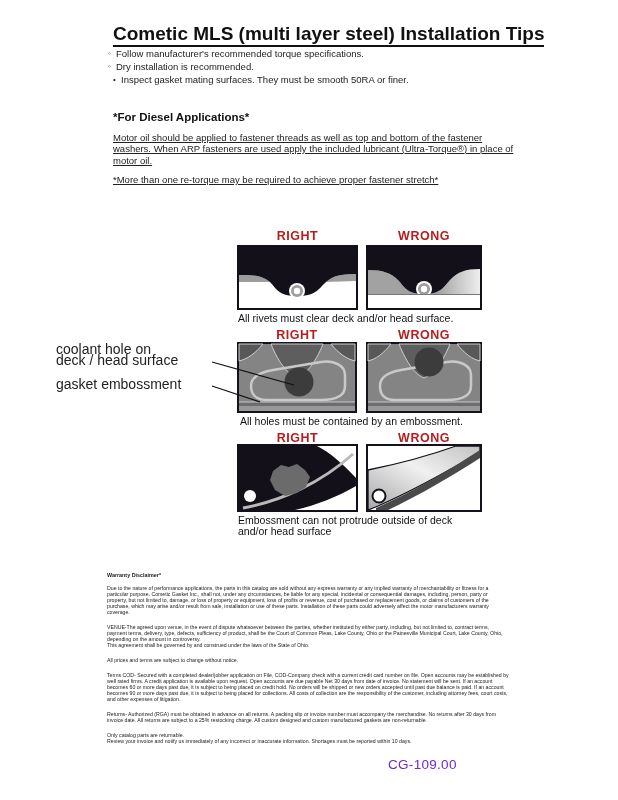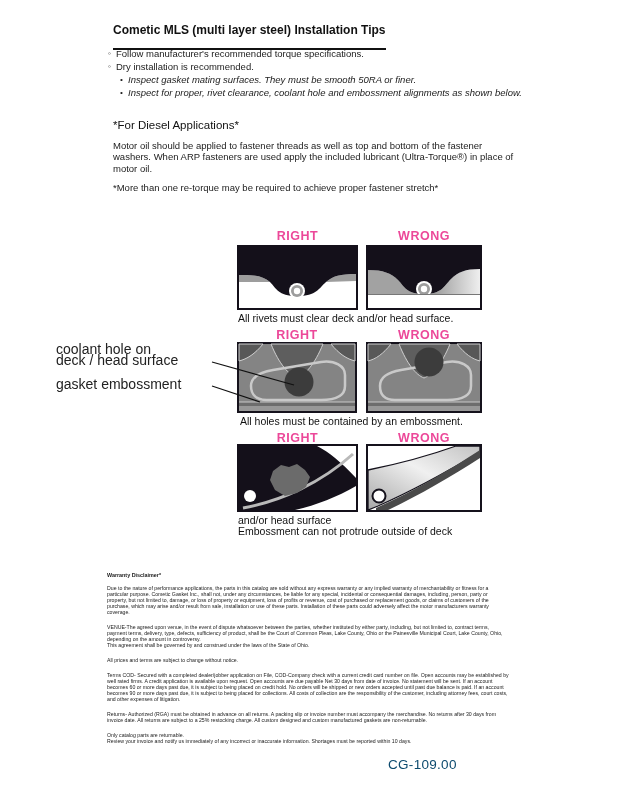--- a/index.html
+++ b/index.html
@@ -1,55 +1,54 @@
 <!DOCTYPE html>
 <html><head>
 <meta charset="utf-8">
 <style>
   html,body{margin:0;padding:0;background:#ffffff;}
   body{width:618px;height:800px;position:relative;font-family:"Liberation Sans","DejaVu Sans",sans-serif;color:#1a1a1a;}
   *{box-sizing:border-box;}
   .abs{position:absolute;}
 
-  .title{left:113px;top:23px;font-size:12px;font-weight:bold;color:#111;
-         border-bottom:2px solid #111;padding-bottom:11px;display:inline-block;}
+  .title{left:113px;top:23px;font-size:19px;font-weight:bold;color:#111;
+         border-bottom:2px solid #111;padding-bottom:0;display:inline-block;}
 
   .tips{left:108px;top:47px;width:412px;font-size:9.5px;line-height:13px;color:#222;}
   .tip-row{white-space:nowrap;}
   .marker{display:inline-block;width:8px;font-size:8px;vertical-align:top;line-height:13px;color:#222;}
-  .sub{margin-left:12px;font-style:italic;}
+  .sub{margin-left:5px;}
 
   .diesel{left:113px;top:112px;width:402px;font-size:9.5px;line-height:11.5px;color:#222;}
-  .diesel h2{font-size:11.5px;font-weight:normal;margin:8px 0 8px 0;color:#111;}
-  .diesel p{margin:0 0 8px 0;}
+  .diesel h2{font-size:11.5px;font-weight:bold;margin:0 0 8px 0;color:#111;}
+  .diesel p{margin:0 0 8px 0;text-decoration:underline;}
 
-  .dlabel{top:0;font-size:12.5px;font-weight:bold;letter-spacing:.5px;text-align:center;color:#ec4899;}
+  .dlabel{top:0;font-size:12.5px;font-weight:bold;letter-spacing:.5px;text-align:center;color:#b91c1c;}
   .cap{font-size:10.5px;font-weight:normal;color:#111;line-height:11px;}
 
   .ann{width:152px;text-align:left;font-size:14px;line-height:11px;color:#222;white-space:pre-line;}
 
   .disc{left:107px;top:572px;width:402px;color:#222;}
   .disc h3{font-size:5.4px;margin:0 0 7px 0;font-weight:bold;}
   .disc p{font-size:5.2px;line-height:6px;margin:0 0 9px 0;white-space:pre-line;}
 
-  .pagecode{left:388px;top:757px;font-size:13.5px;color:#0c4a6e;letter-spacing:.3px;}
+  .pagecode{left:388px;top:757px;font-size:13.5px;color:#6d28d9;letter-spacing:.3px;}
 
   svg{display:block;}
 </style>
 </head>
 <body>
 
 <div class="abs title">Cometic MLS (multi layer steel) Installation Tips</div>
 
 <div class="abs tips">
   <div class="tip-row"><span class="marker">◦</span><span>Follow manufacturer's recommended torque specifications.</span></div>
   <div class="tip-row"><span class="marker">◦</span><span>Dry installation is recommended.</span></div>
   <div class="sub">
     <div class="tip-row"><span class="marker">•</span><span>Inspect gasket mating surfaces.  They must be smooth 50RA or finer.</span></div>
-    <div class="tip-row"><span class="marker">•</span><span>Inspect for proper, rivet clearance, coolant hole and embossment alignments as shown below.</span></div>
   </div>
 </div>
 
 <div class="abs diesel">
   <h2>*For Diesel Applications*</h2>
   <p>Motor oil should be applied to fastener threads as well as top and bottom of the fastener washers. When ARP fasteners are used apply the included lubricant (Ultra-Torque®) in place of motor oil.</p>
   <p>*More than one re-torque may be required to achieve proper fastener stretch*</p>
 </div>
 
 <div class="abs dlabel" style="left:237px;width:121px;top:229px;">RIGHT</div>
@@ -159,22 +158,22 @@
     </defs>
     <rect x="1" y="1" width="114" height="66" fill="#ffffff" stroke="#15121c" stroke-width="2"></rect>
     <path d="M2,26 C32,20 62,12 90,2 L114,2 L114,8 C84,26 48,46 12,62 L2,66 Z" fill="url(#g2)" stroke="#15121c" stroke-width="1.3"></path>
     <path d="M10,64 C46,48 82,27 114,6 L114,14 C86,32 52,52 20,67 L10,67 Z" fill="#4a4a4a"></path>
     <circle cx="13" cy="52" r="6.5" fill="#ffffff" stroke="#15121c" stroke-width="2"></circle>
     <rect x="1" y="1" width="114" height="66" fill="none" stroke="#15121c" stroke-width="2"></rect>
   </svg>
 </div>
 
 <div class="abs" style="left:238px;top:515px;">
+  <div class="cap">Embossment can not protrude outside of deck</div>
   <div class="cap">and/or head surface</div>
-  <div class="cap">Embossment can not protrude outside of deck</div>
 </div>
 
 <div class="abs disc">
   <h3>Warranty Disclaimer*</h3>
   <p>Due to the nature of performance applications, the parts in this catalog are sold without any express warranty or any implied warranty of merchantability or fitness for a particular purpose.  Cometic Gasket Inc., shall not, under any circumstances, be liable for any special, incidental or consequential damages, including, person, party or property, but not limited to, damage, or loss of property or equipment, loss of profits or revenue, cost of purchased or replacement goods, or claims of customers of the purchase, which may arise and/or result from sale, installation or use of these parts.  Installation of these parts could adversely affect the motor manufacturers warranty coverage.</p>
   <p>VENUE-The agreed upon venue, in the event of dispute whatsoever between the parties, whether instituted by either party, including, but not limited to, contract terms, payment terms, delivery, type, defects, sufficiency of product, shall be the Court of Common Pleas, Lake County, Ohio or the Painesville Municipal Court, Lake County, Ohio, depending on the amount in controversy.
 This agreement shall be governed by and construed under the laws of the State of Ohio.</p>
   <p>All prices and terms are subject to change without notice.</p>
   <p>Terms COD- Secured with a completed dealer/jobber application on File, COD-Company check with a current credit card number on file.  Open accounts may be established by well rated firms.  A credit application is available upon request.  Open accounts are due payable Net 30 days from date of invoice.  No statement will be sent.  If an account becomes 60 or more days past due, it is subject to being placed on credit hold.  No orders will be shipped or new orders accepted until past due balance is paid.  If an account becomes 90 or more days past due, it is subject to being placed for collections.  All costs of collection are the responsibility of the customer, including attorney fees, court costs, and other expenses of litigation.</p>
   <p>Returns- Authorized (RGA) must be obtained in advance on all returns.  A packing slip or invoice number must accompany the merchandise.  No returns after 30 days from invoice date.  All returns are subject to a 25% restocking charge.  All custom designed and custom manufactured gaskets are non-returnable.</p>

